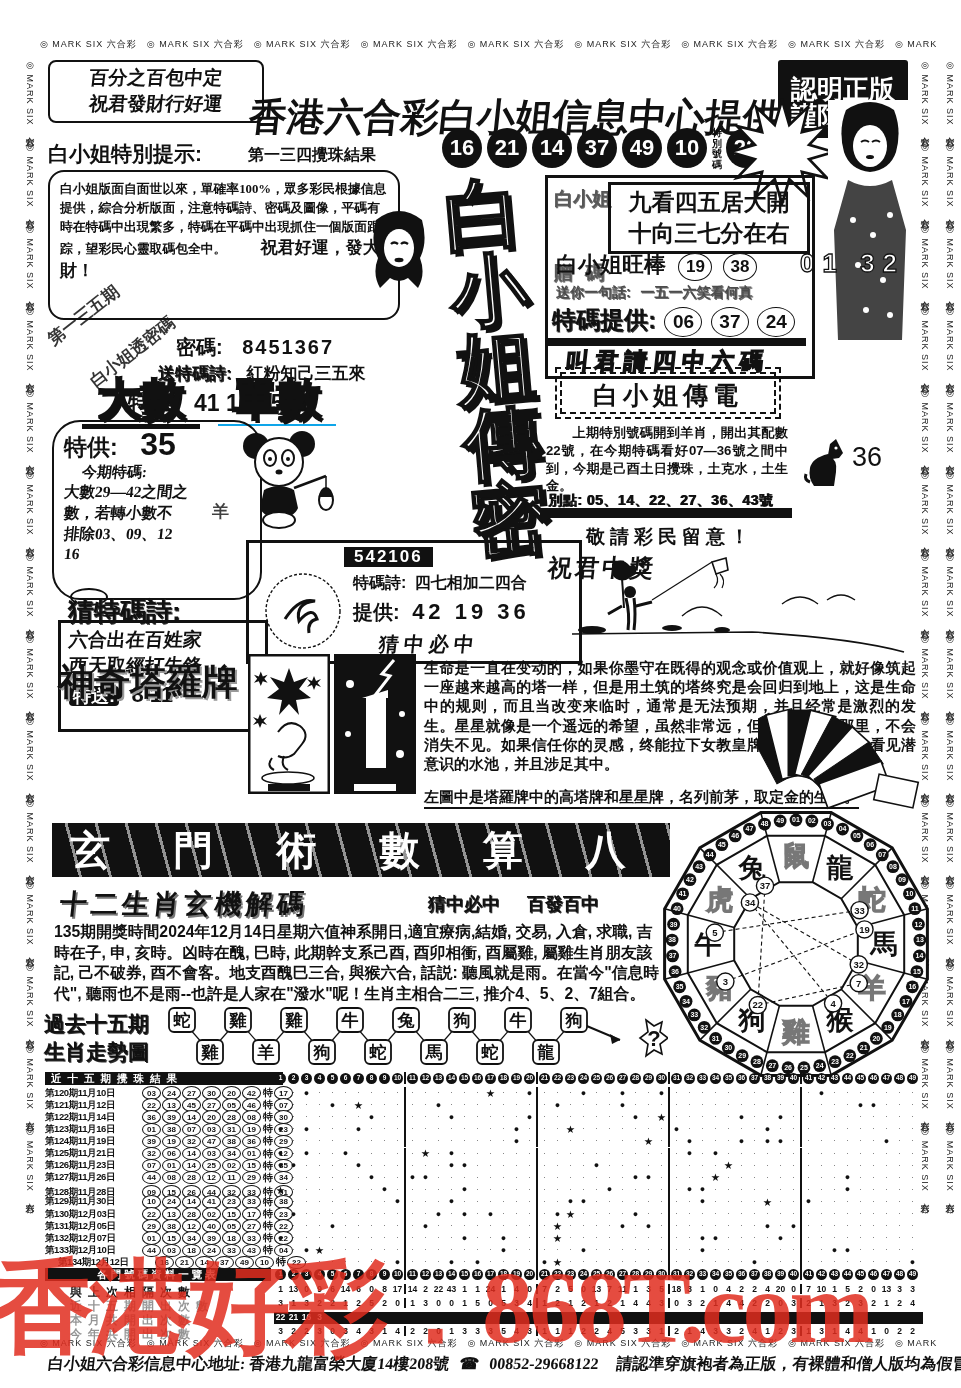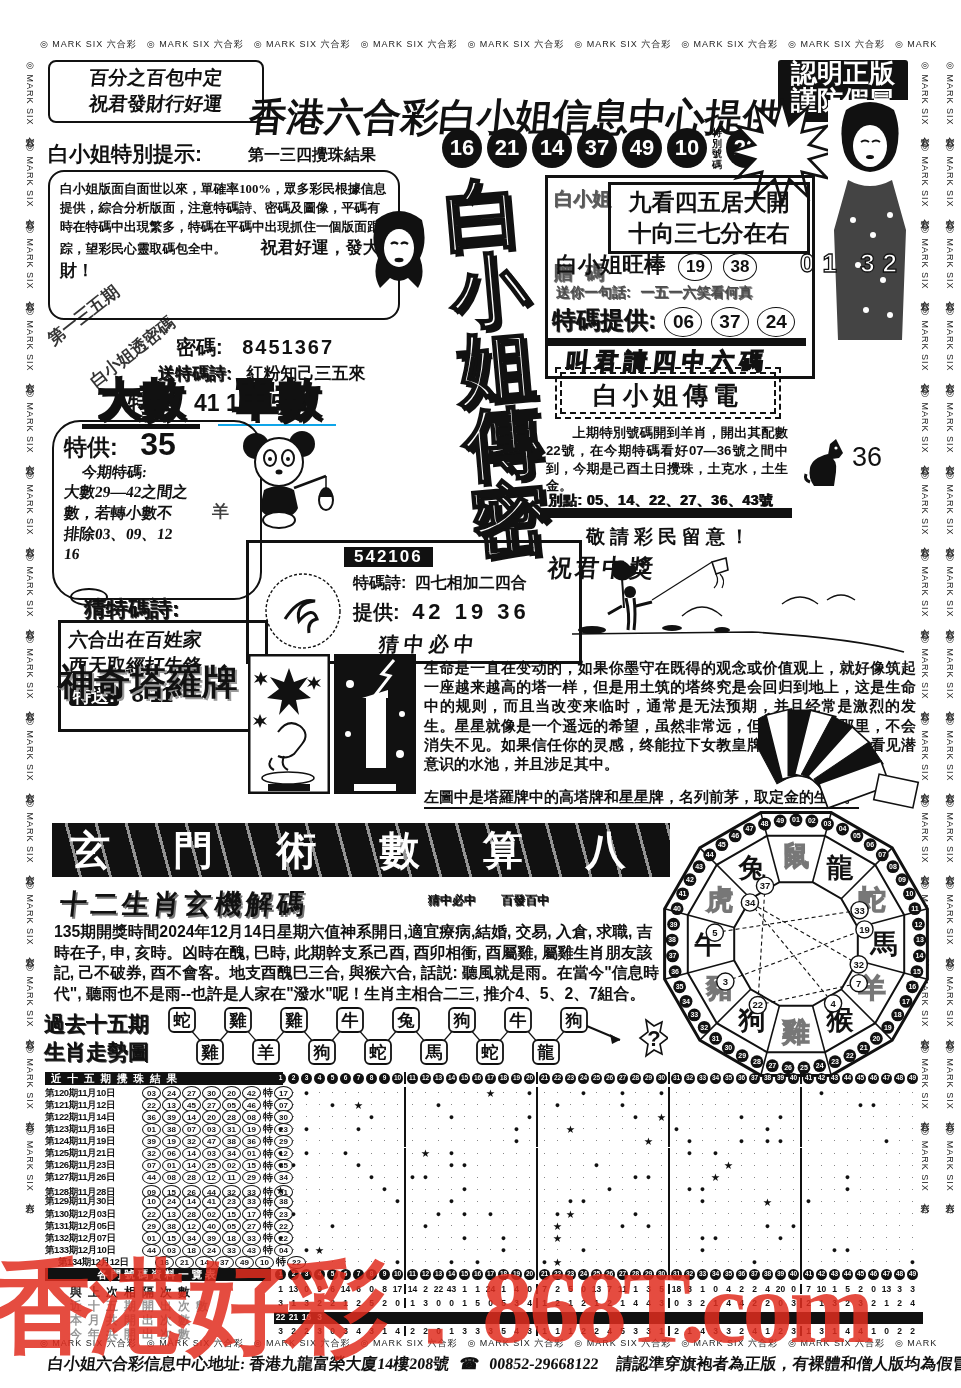--- a/index.html
+++ b/index.html
@@ -44,21 +44,21 @@
   <div class="strip" id="strip-bottom" style="left:40px;top:1337px;width:900px;height:14px;">◎ MARK SIX 六合彩　◎ MARK SIX 六合彩　◎ MARK SIX 六合彩　◎ MARK SIX 六合彩　◎ MARK SIX 六合彩　◎ MARK SIX 六合彩　◎ MARK SIX 六合彩　◎ MARK SIX 六合彩　◎ MARK SIX 六合彩　◎ MARK SIX 六合彩　◎ MARK SIX 六合彩　◎ MARK SIX 六合彩　◎ MARK SIX 六合彩　◎ MARK SIX 六合彩　</div>
   <div class="strip v" id="strip-left" style="left:22px;top:60px;width:14px;height:1270px;">◎ MARK SIX 六合彩　◎ MARK SIX 六合彩　◎ MARK SIX 六合彩　◎ MARK SIX 六合彩　◎ MARK SIX 六合彩　◎ MARK SIX 六合彩　◎ MARK SIX 六合彩　◎ MARK SIX 六合彩　◎ MARK SIX 六合彩　◎ MARK SIX 六合彩　◎ MARK SIX 六合彩　◎ MARK SIX 六合彩　◎ MARK SIX 六合彩　◎ MARK SIX 六合彩　</div>
   <div class="strip v" id="strip-right1" style="left:917px;top:60px;width:14px;height:1270px;">◎ MARK SIX 六合彩　◎ MARK SIX 六合彩　◎ MARK SIX 六合彩　◎ MARK SIX 六合彩　◎ MARK SIX 六合彩　◎ MARK SIX 六合彩　◎ MARK SIX 六合彩　◎ MARK SIX 六合彩　◎ MARK SIX 六合彩　◎ MARK SIX 六合彩　◎ MARK SIX 六合彩　◎ MARK SIX 六合彩　◎ MARK SIX 六合彩　◎ MARK SIX 六合彩　</div>
   <div class="strip v" id="strip-right2" style="left:942px;top:60px;width:14px;height:1270px;">◎ MARK SIX 六合彩　◎ MARK SIX 六合彩　◎ MARK SIX 六合彩　◎ MARK SIX 六合彩　◎ MARK SIX 六合彩　◎ MARK SIX 六合彩　◎ MARK SIX 六合彩　◎ MARK SIX 六合彩　◎ MARK SIX 六合彩　◎ MARK SIX 六合彩　◎ MARK SIX 六合彩　◎ MARK SIX 六合彩　◎ MARK SIX 六合彩　◎ MARK SIX 六合彩　</div>
 
   <div class="abs box" style="left:48px;top:60px;width:212px;height:56px;border-radius:8px;text-align:center;padding-top:3px;">
     <div class="b calli" style="font-size:19px;">百分之百包中定</div>
     <div class="b calli" style="font-size:19px;">祝君發財行好運</div>
   </div>
   <div class="abs b calli" style="left:225px;top:92px;width:580px;text-align:center;font-size:38px;font-weight:900;">香港六合彩白小姐信息中心提供</div>
-  <div class="abs blackbar" style="left:778px;top:60px;width:130px;height:62px;text-align:center;line-height:1.05;padding-top:0;border-radius:3px;">
+  <div class="abs blackbar" style="left:778px;top:60px;width:130px;height:62px;text-align:center;line-height:1.05;padding-top:16px;border-radius:3px;">
     <div class="b" style="font-size:26px;">認明正版</div>
     <div class="b" style="font-size:26px;">謹防假冒</div>
   </div>
 
   <div class="abs b" style="left:48px;top:140px;font-size:21px;">白小姐特別提示:</div>
   <div class="abs b" style="left:248px;top:145px;font-size:16px;">第一三四攪珠結果</div>
   <div class="abs" id="result-balls" style="left:442px;top:128px;"><span class="ball">16</span><span class="ball">21</span><span class="ball">14</span><span class="ball">37</span><span class="ball">49</span><span class="ball">10</span><span class="ball" style="margin-left: 14px;">22</span></div>
   <div class="abs b" style="left:712px;top:128px;width:12px;font-size:10px;line-height:1.05;">特別號碼</div>
 
   <svg class="abs" style="left:728px;top:98px;" width="108" height="108" viewBox="0 0 100 100">
@@ -206,21 +206,21 @@
       <circle cx="60" cy="31" r="2" fill="#111"></circle>
     <ellipse cx="51" cy="44" rx="3.5" ry="2.5" fill="#111"></ellipse>
     <path d="M36,62 q15,-8 30,0 l4,18 q-4,10 -19,10 q-15,0 -19,-10 Z" fill="#111"></path>
     <ellipse cx="51" cy="92" rx="16" ry="8" fill="#fff" stroke="#111" stroke-width="2"></ellipse>
     <path d="M66,60 L98,48" stroke="#111" stroke-width="2.5"></path>
     <path d="M98,48 l0,16" stroke="#111" stroke-width="1.5"></path>
     <ellipse cx="98" cy="72" rx="7" ry="10" fill="#fff" stroke="#111" stroke-width="2"></ellipse>
     <path d="M91,69 a7,10 0 0 1 14,0 Z" fill="#111"></path>
   </svg>
   <div class="abs b" style="left:212px;top:500px;font-size:17px;opacity:.8;">羊</div>
-  <div class="abs b distress" style="left:84px;top:594px;font-size:22px;">猜特碼詩:</div>
+  <div class="abs b distress" style="left:68px;top:594px;font-size:26px;">猜特碼詩:</div>
   <div class="abs" style="left:58px;top:620px;width:188px;height:98px;border:3px solid #111;padding:4px 8px;">
     <div class="b calli" style="font-size:19px;">六合出在百姓家</div>
     <div class="b calli" style="font-size:19px;">西天取經打先鋒</div>
     <div style="margin-top:3px;">
       <span class="blackbar b" style="font-size:18px;padding:0 4px;border-radius:4px;">特送:</span>
       <span class="b" style="font-size:22px;margin-left:8px;">8  11</span>
     </div>
   </div>
 
   <div class="abs" style="left:246px;top:540px;width:330px;height:118px;border:3px solid #111;">
@@ -283,21 +283,21 @@
       </g>
       <rect x="118" y="86" width="40" height="26" fill="#fff" stroke="#111" stroke-width="1.6" transform="rotate(12 138 99)"></rect>
     </g>
   </svg>
 
   <div class="abs blackbar" style="left:52px;top:823px;width:618px;height:54px;display:flex;align-items:center;justify-content:center;
               background-image:repeating-linear-gradient(75deg,transparent 0 26px,rgba(255,255,255,.55) 26px 29px);">
     <span class="b" style="font-size:40px;letter-spacing:26px;">玄 門 術 數 算 八</span>
   </div>
   <div class="abs b calli distress" style="left:60px;top:886px;font-size:27px;font-weight:900;letter-spacing:4px;text-shadow:2px 2px 0 #777;">十二生肖玄機解碼</div>
-  <div class="abs b distress" style="left:428px;top:892px;font-size:12px;">
+  <div class="abs b distress" style="left:428px;top:892px;font-size:18px;">
     <span>猜中必中</span>
     <span style="margin-left:22px;">百發百中</span>
   </div>
   <div class="abs b" style="left:54px;top:922px;width:612px;font-size:15.8px;line-height:1.3;">135期開獎時間2024年12月14日星期六值神系開日,適宜療病,結婚, 交易, 入倉, 求職, 吉時在子, 申, 亥時。凶時在醜, 巳時, 此期幹支系己酉, 酉卯相衝, 酉屬雞, 屬雞生肖朋友該記, 己不破券, 酉不會客。地支酉醜巳三合, 與猴六合, 話説: 聽風就是雨。在當今"信息時代", 聽雨也不是雨--也許是人家在"潑水"呢！生肖主相合二三, 推介4、5、2、7組合。</div>
 
   <svg class="abs" id="wheel" style="left:658px;top:806px;" width="276" height="276" viewBox="0 0 276 276">
       <polygon points="173.2,6.6 234.2,41.8 269.4,102.8 269.4,173.2 234.2,234.2 173.2,269.4 102.8,269.4 41.8,234.2 6.6,173.2 6.6,102.8 41.8,41.8 102.8,6.6" fill="#fff" stroke="#111" stroke-width="3"></polygon>
       <polygon points="167.0,29.8 217.2,58.8 246.2,109.0 246.2,167.0 217.2,217.2 167.0,246.2 109.0,246.2 58.8,217.2 29.8,167.0 29.8,109.0 58.8,58.8 109.0,29.8" fill="none" stroke="#111" stroke-width="2"></polygon>
       <polygon points="154.6,76.2 183.3,92.7 199.8,121.4 199.8,154.6 183.3,183.3 154.6,199.8 121.4,199.8 92.7,183.3 76.2,154.6 76.2,121.4 92.7,92.7 121.4,76.2" fill="none" stroke="#111" stroke-width="2"></polygon>
       <line x1="154.56441888656133" y1="76.18074711749964" x2="173.1993901339428" y2="6.634087624686714" stroke="#111" stroke-width="1.6"></line>

